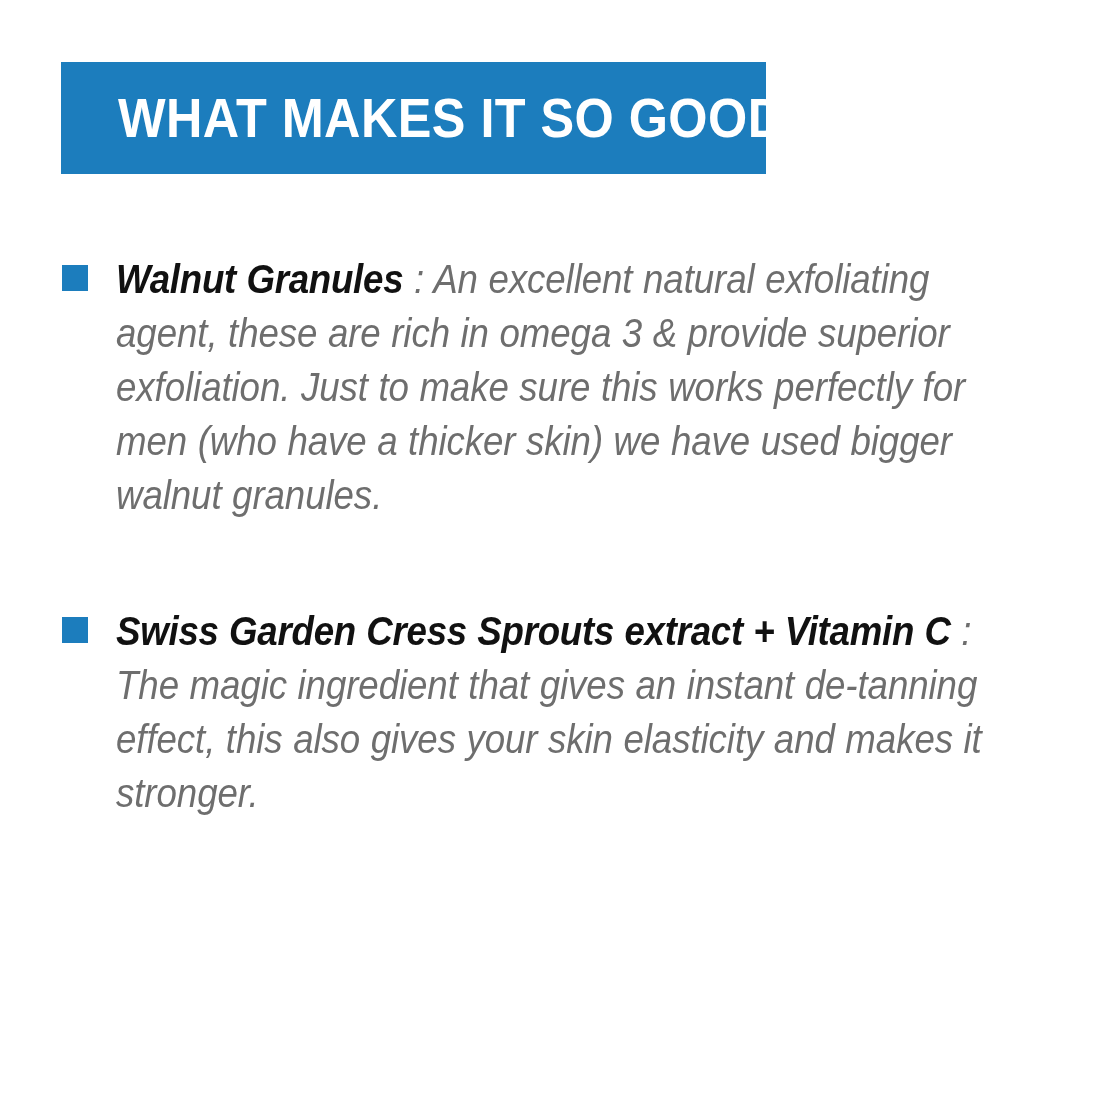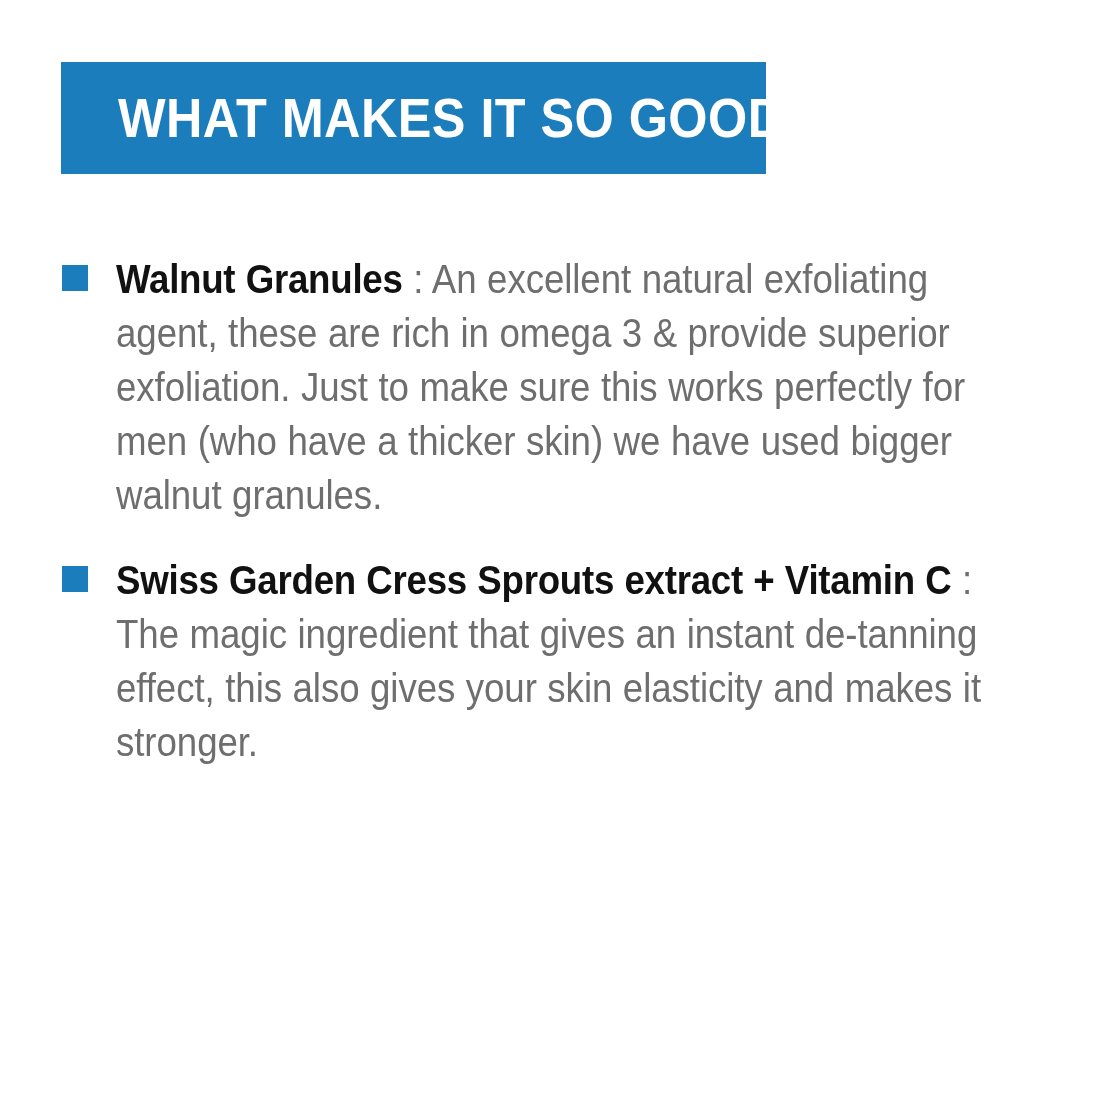--- a/index.html
+++ b/index.html
@@ -47,24 +47,25 @@
   #bullets {
     position: absolute;
     left: 61px;
     top: 252px;
     width: 975px;
   }
 
   .bullet-item {
     position: relative;
     padding-left: 55px;
+    font-style: italic;
   }
 
   .bullet-item + .bullet-item {
-    margin-top: 31px;
+    margin-top: 82px;
   }
 
   .bullet-marker {
     position: absolute;
     left: 1px;
     top: 13px;
     width: 26px;
     height: 26px;
     background: #1c7dbd;
   }

